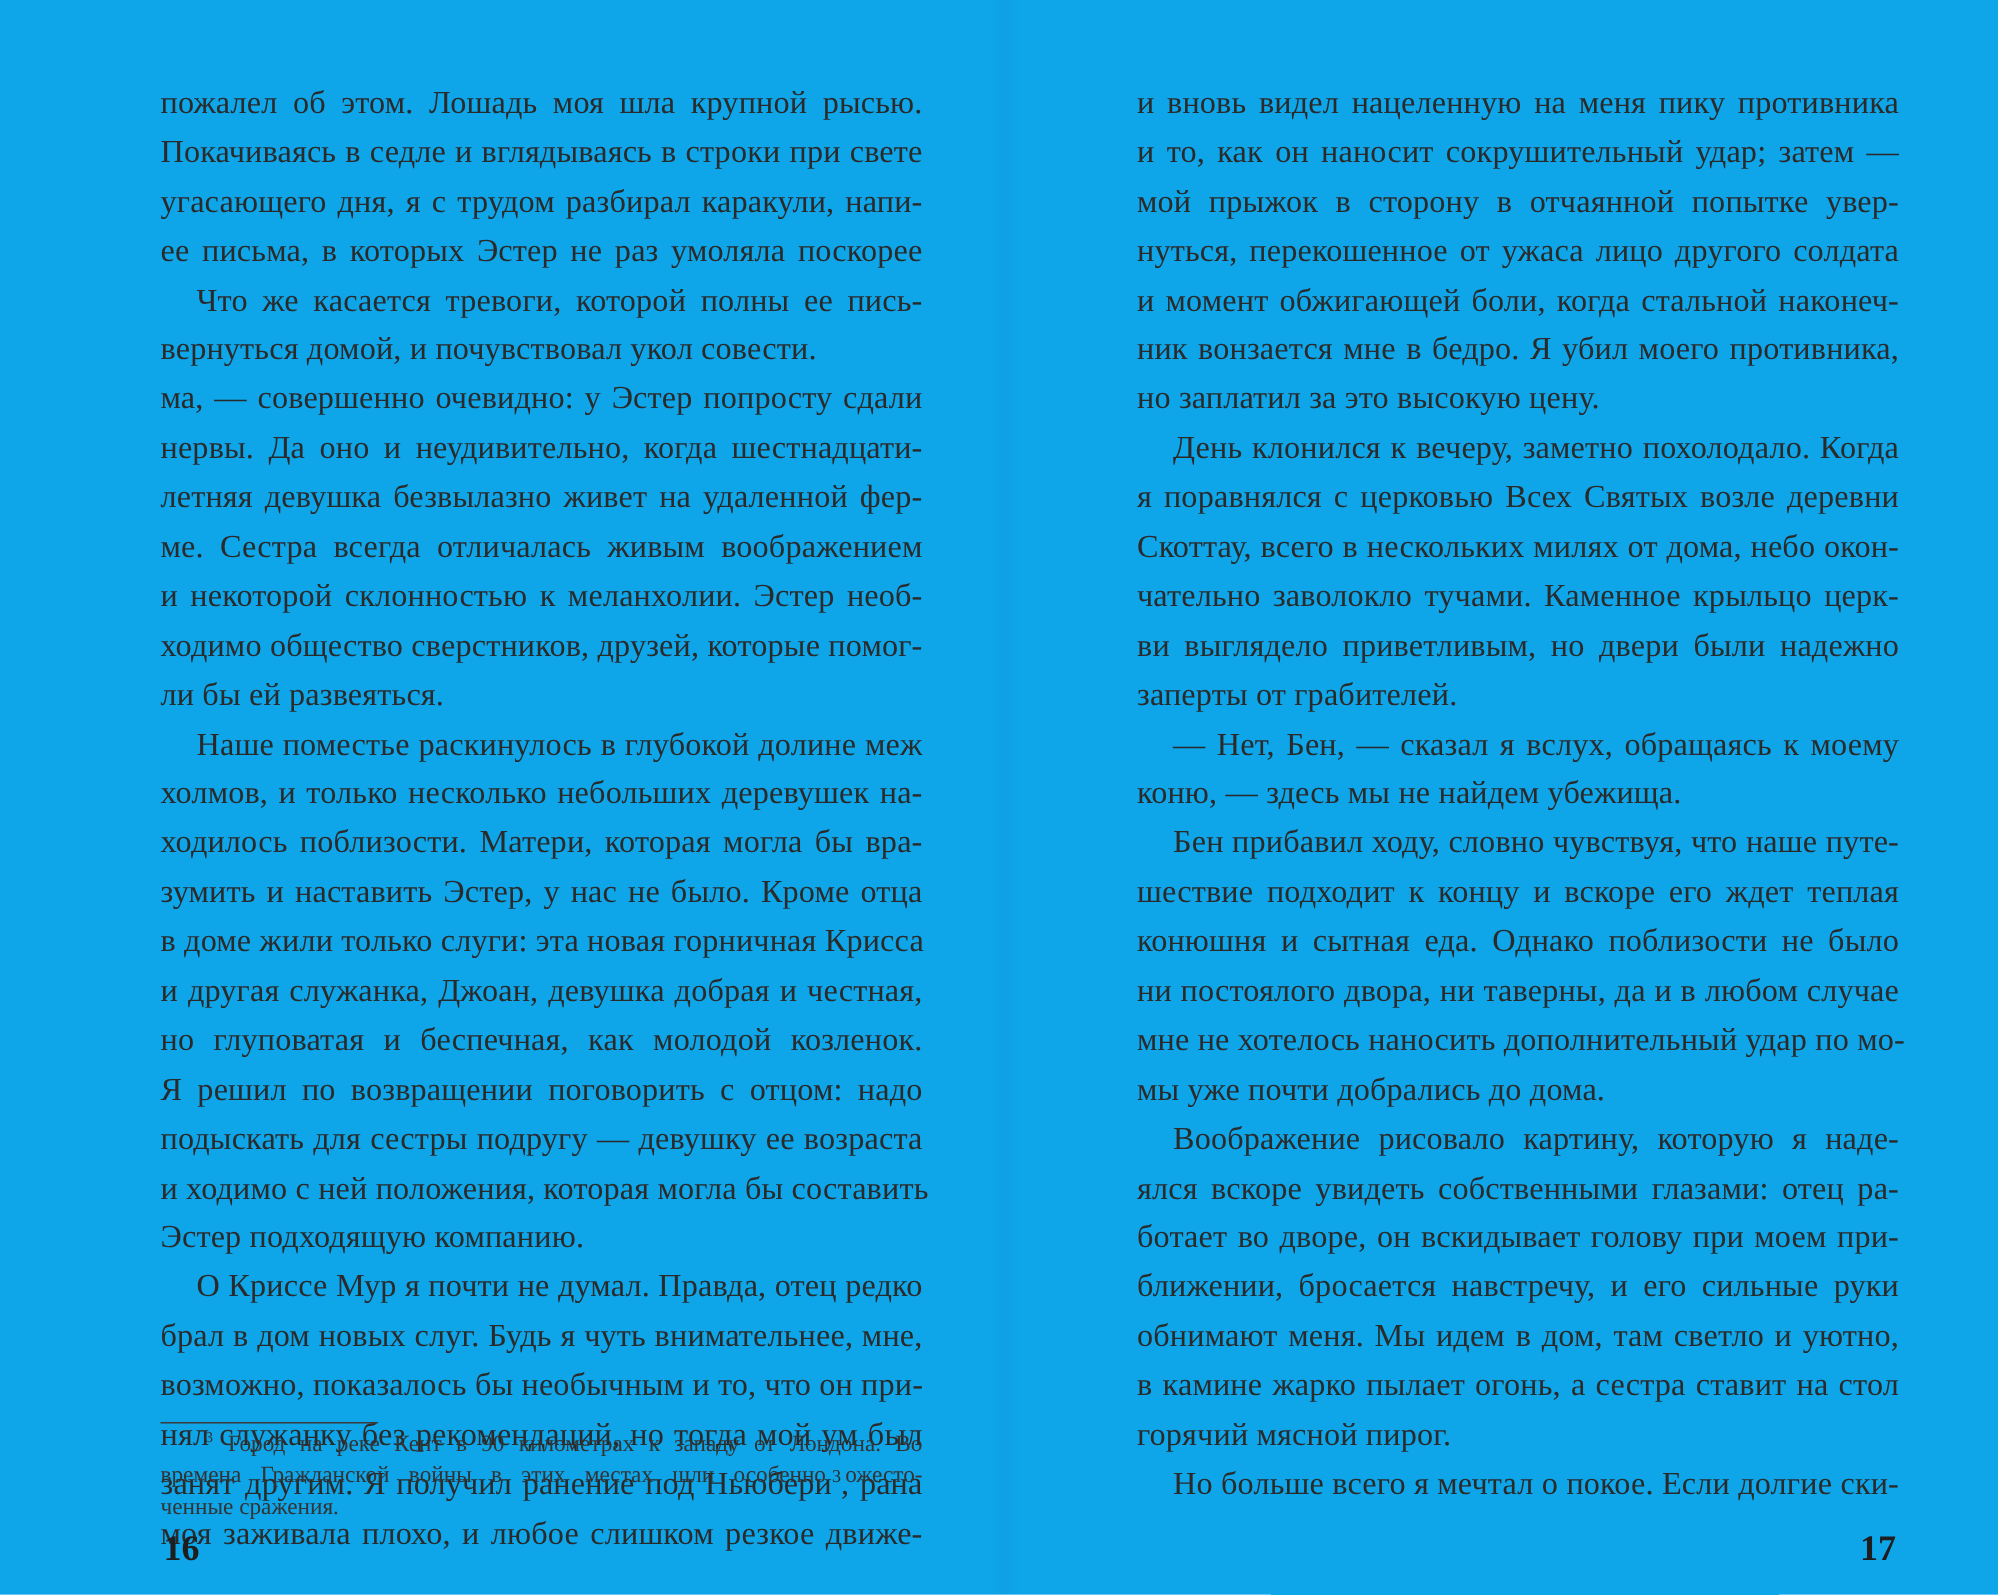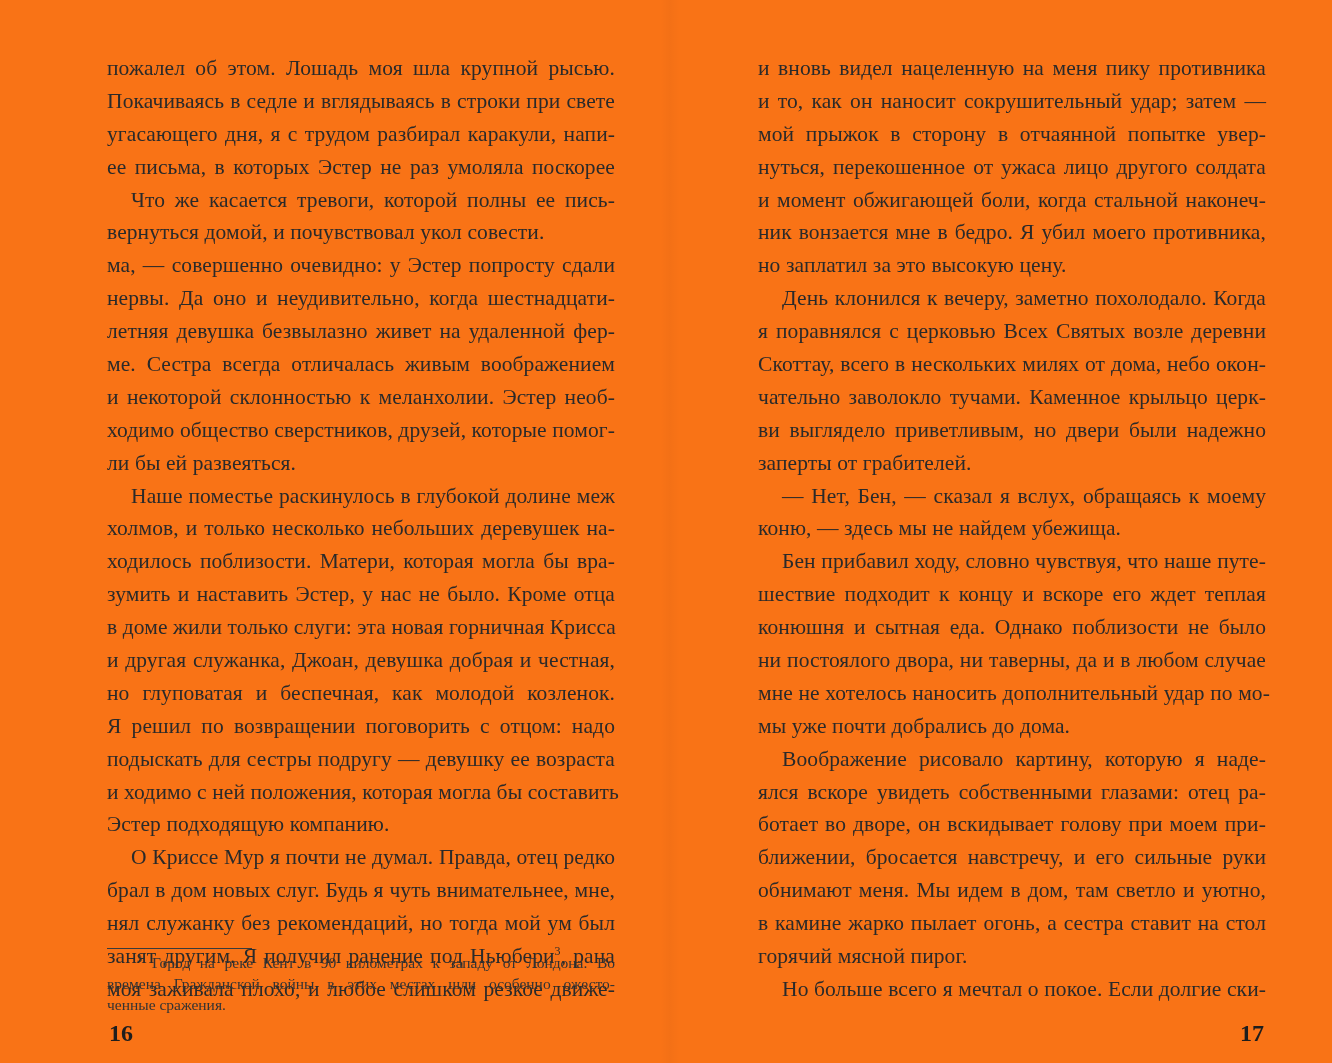--- a/index.html
+++ b/index.html
@@ -12,21 +12,21 @@
     height: 1063px;
     position: relative;
     overflow: hidden;
     font-family: "Liberation Serif", "DejaVu Serif", serif;
     color: #2a2a2a;
   }
   .spread {
     position: absolute;
     left: 0; top: 0;
     width: 1332px; height: 1063px;
-    background: #f97316;
+    background: #0ea5e9;
   }
   .gutter {
     position: absolute;
     left: 660px; top: 0;
     width: 20px; height: 1063px;
     background: linear-gradient(to right, rgba(0,0,0,0) 0%, rgba(0,0,0,0.025) 50%, rgba(0,0,0,0) 100%);
   }
   .page {
     position: absolute;
     top: 52px;
@@ -121,20 +121,21 @@
       <span class="line"><span>зумить и наставить Эстер, у нас не было. Кроме отца</span></span>
       <span class="line"><span>в доме жили только слуги: эта новая горничная Крисса</span></span>
       <span class="line"><span>и другая служанка, Джоан, девушка добрая и честная,</span></span>
       <span class="line"><span>но глуповатая и беспечная, как молодой козленок.</span></span>
       <span class="line"><span>Я решил по возвращении поговорить с отцом: надо</span></span>
       <span class="line"><span>подыскать для сестры подругу — девушку ее возраста</span></span>
       <span class="line"><span>и ходимо с ней положения, которая могла бы составить</span></span>
       <span class="line last"><span>Эстер подходящую компанию.</span></span>
       <span class="line indent"><span>О Криссе Мур я почти не думал. Правда, отец редко</span></span>
       <span class="line"><span>брал в дом новых слуг. Будь я чуть внимательнее, мне,</span></span>
+      <span class="line"><span>возможно, показалось бы необычным и то, что он при-</span></span>
       <span class="line"><span>нял служанку без рекомендаций, но тогда мой ум был</span></span>
       <span class="line"><span>занят другим. Я получил ранение под Ньюбери</span><sup class="fnref">3</sup><span>, рана</span></span>
       <span class="line"><span>моя заживала плохо, и любое слишком резкое движе-</span></span>
     </div>
   <div class="footnote-rule"></div>
   <div class="footnote" id="footnote">
       <span class="fn-line indent"><span class="fn-mark">3</span><span>Город на реке Кент в 90 километрах к западу от Лондона. Во</span></span>
       <span class="fn-line"><span>времена Гражданской войны в этих местах шли особенно ожесто-</span></span>
       <span class="fn-line last"><span>ченные сражения.</span></span>
     </div>

